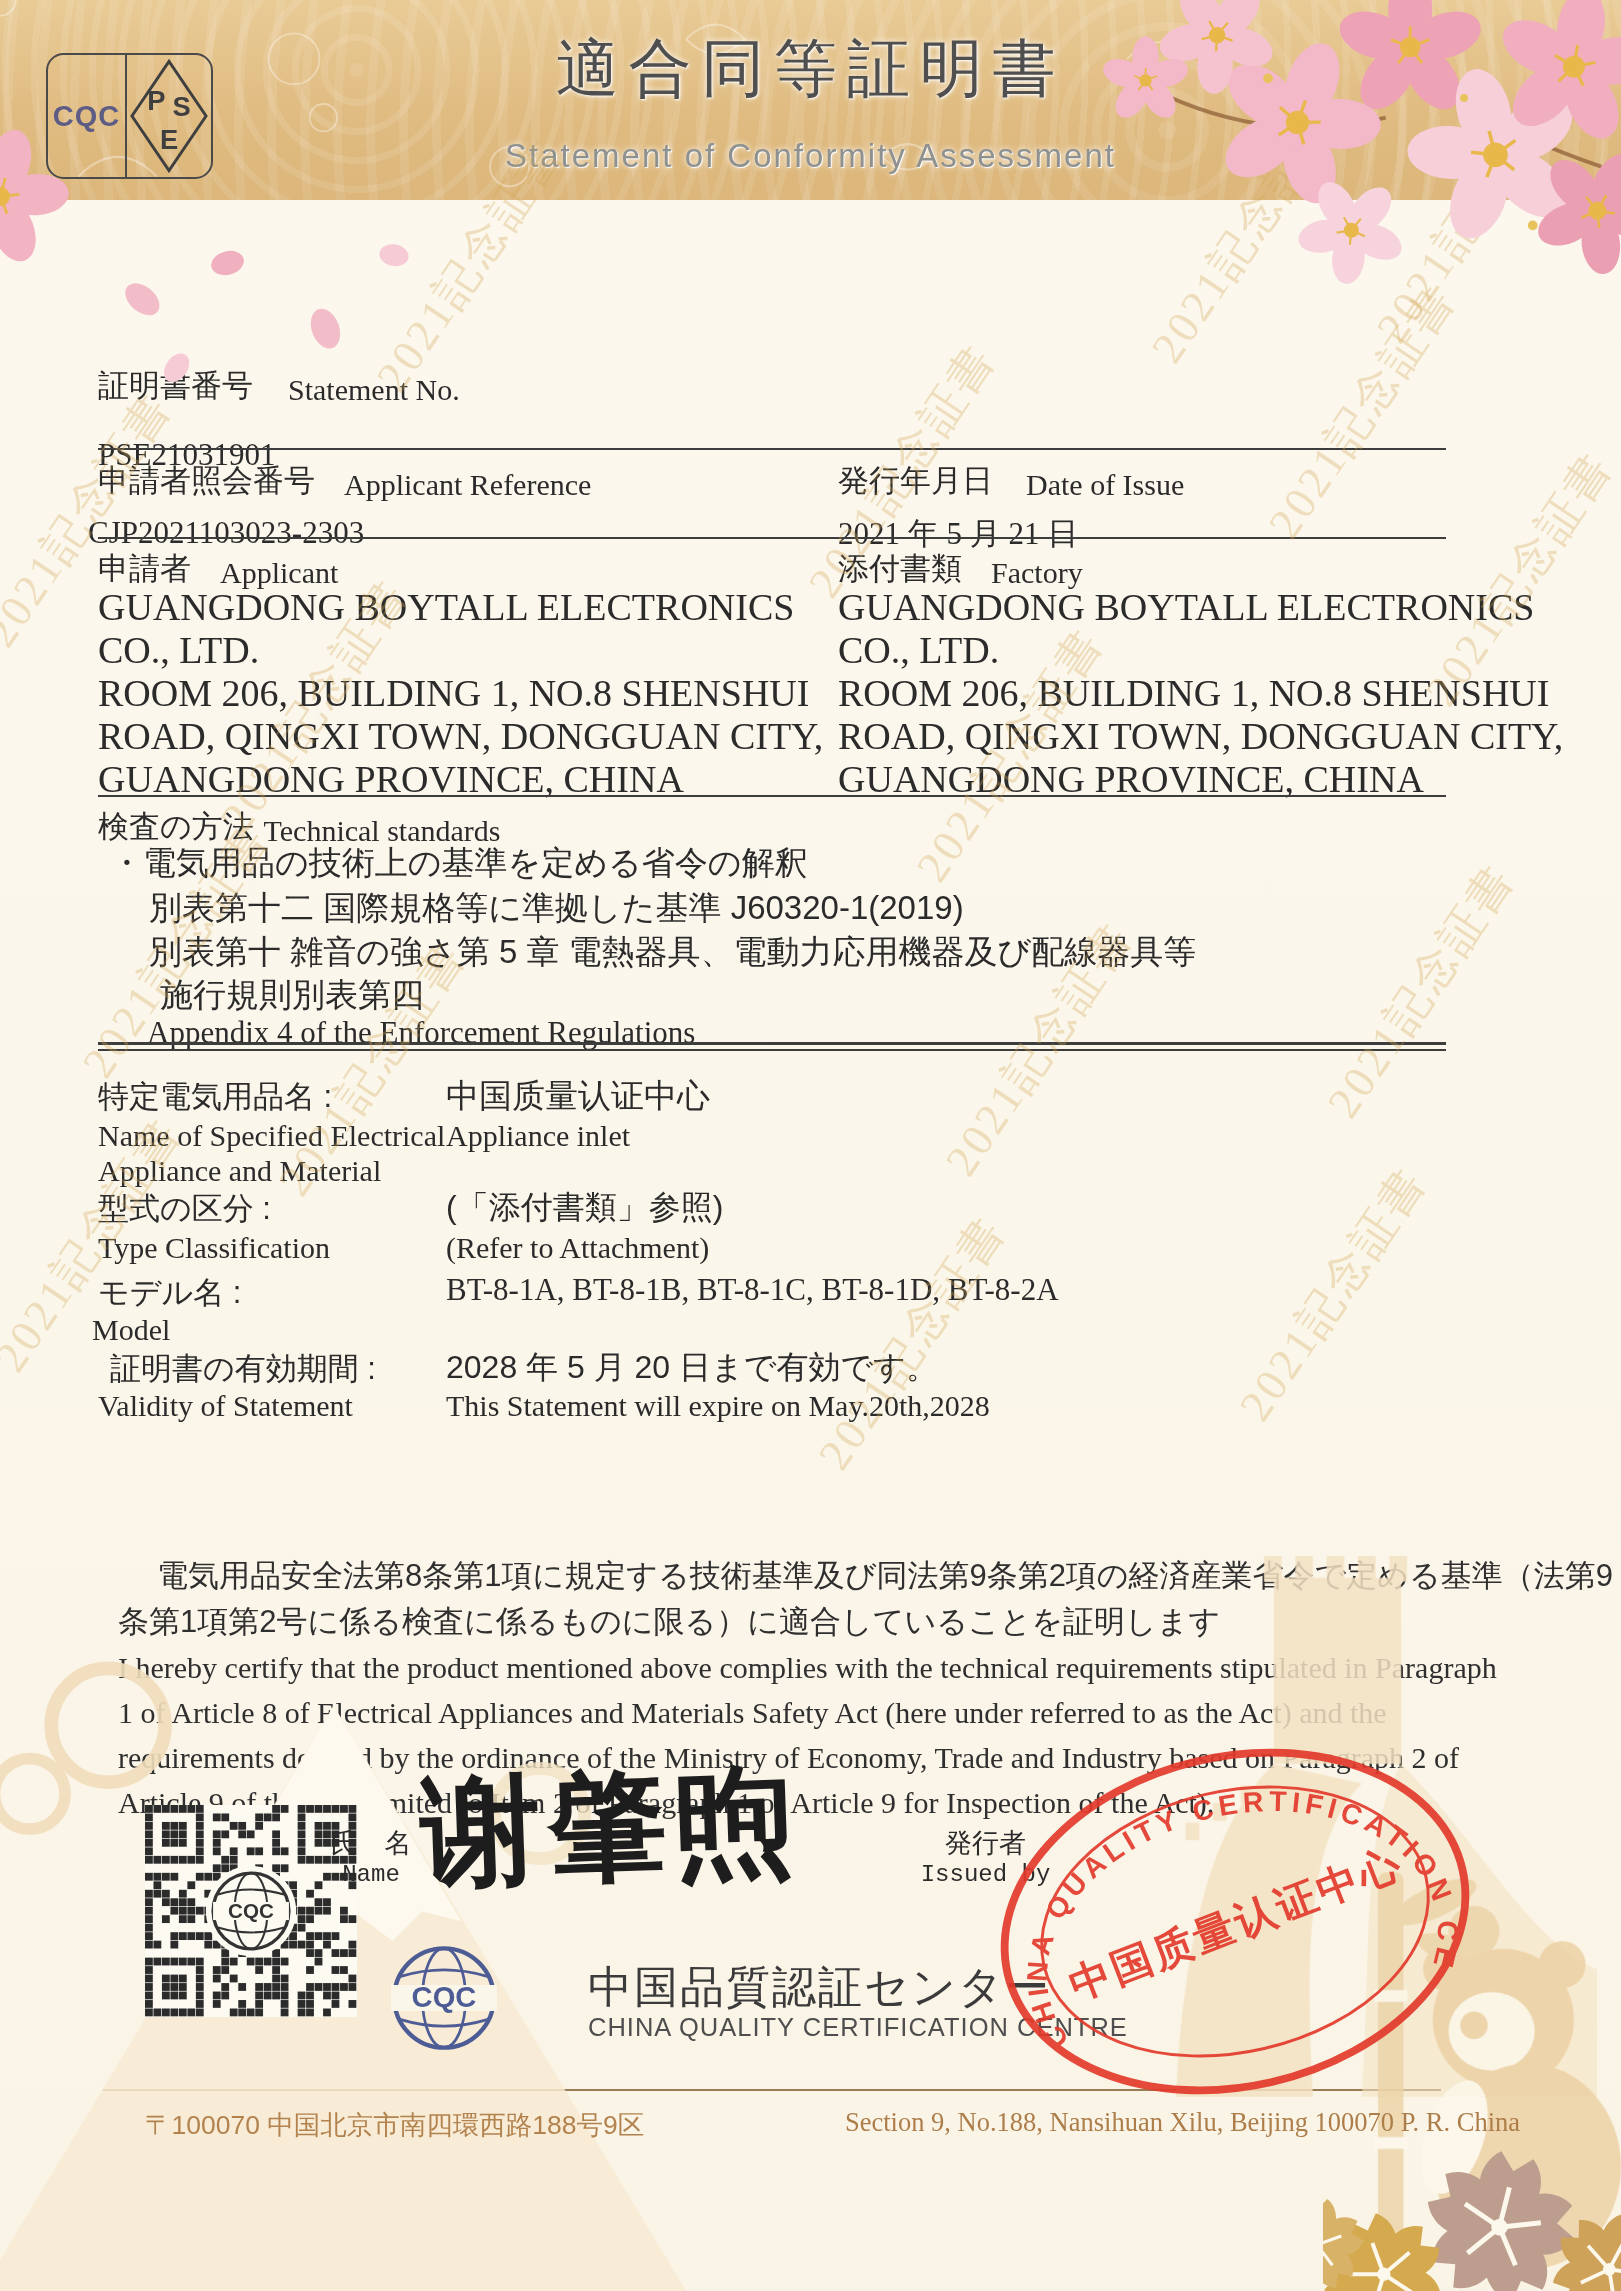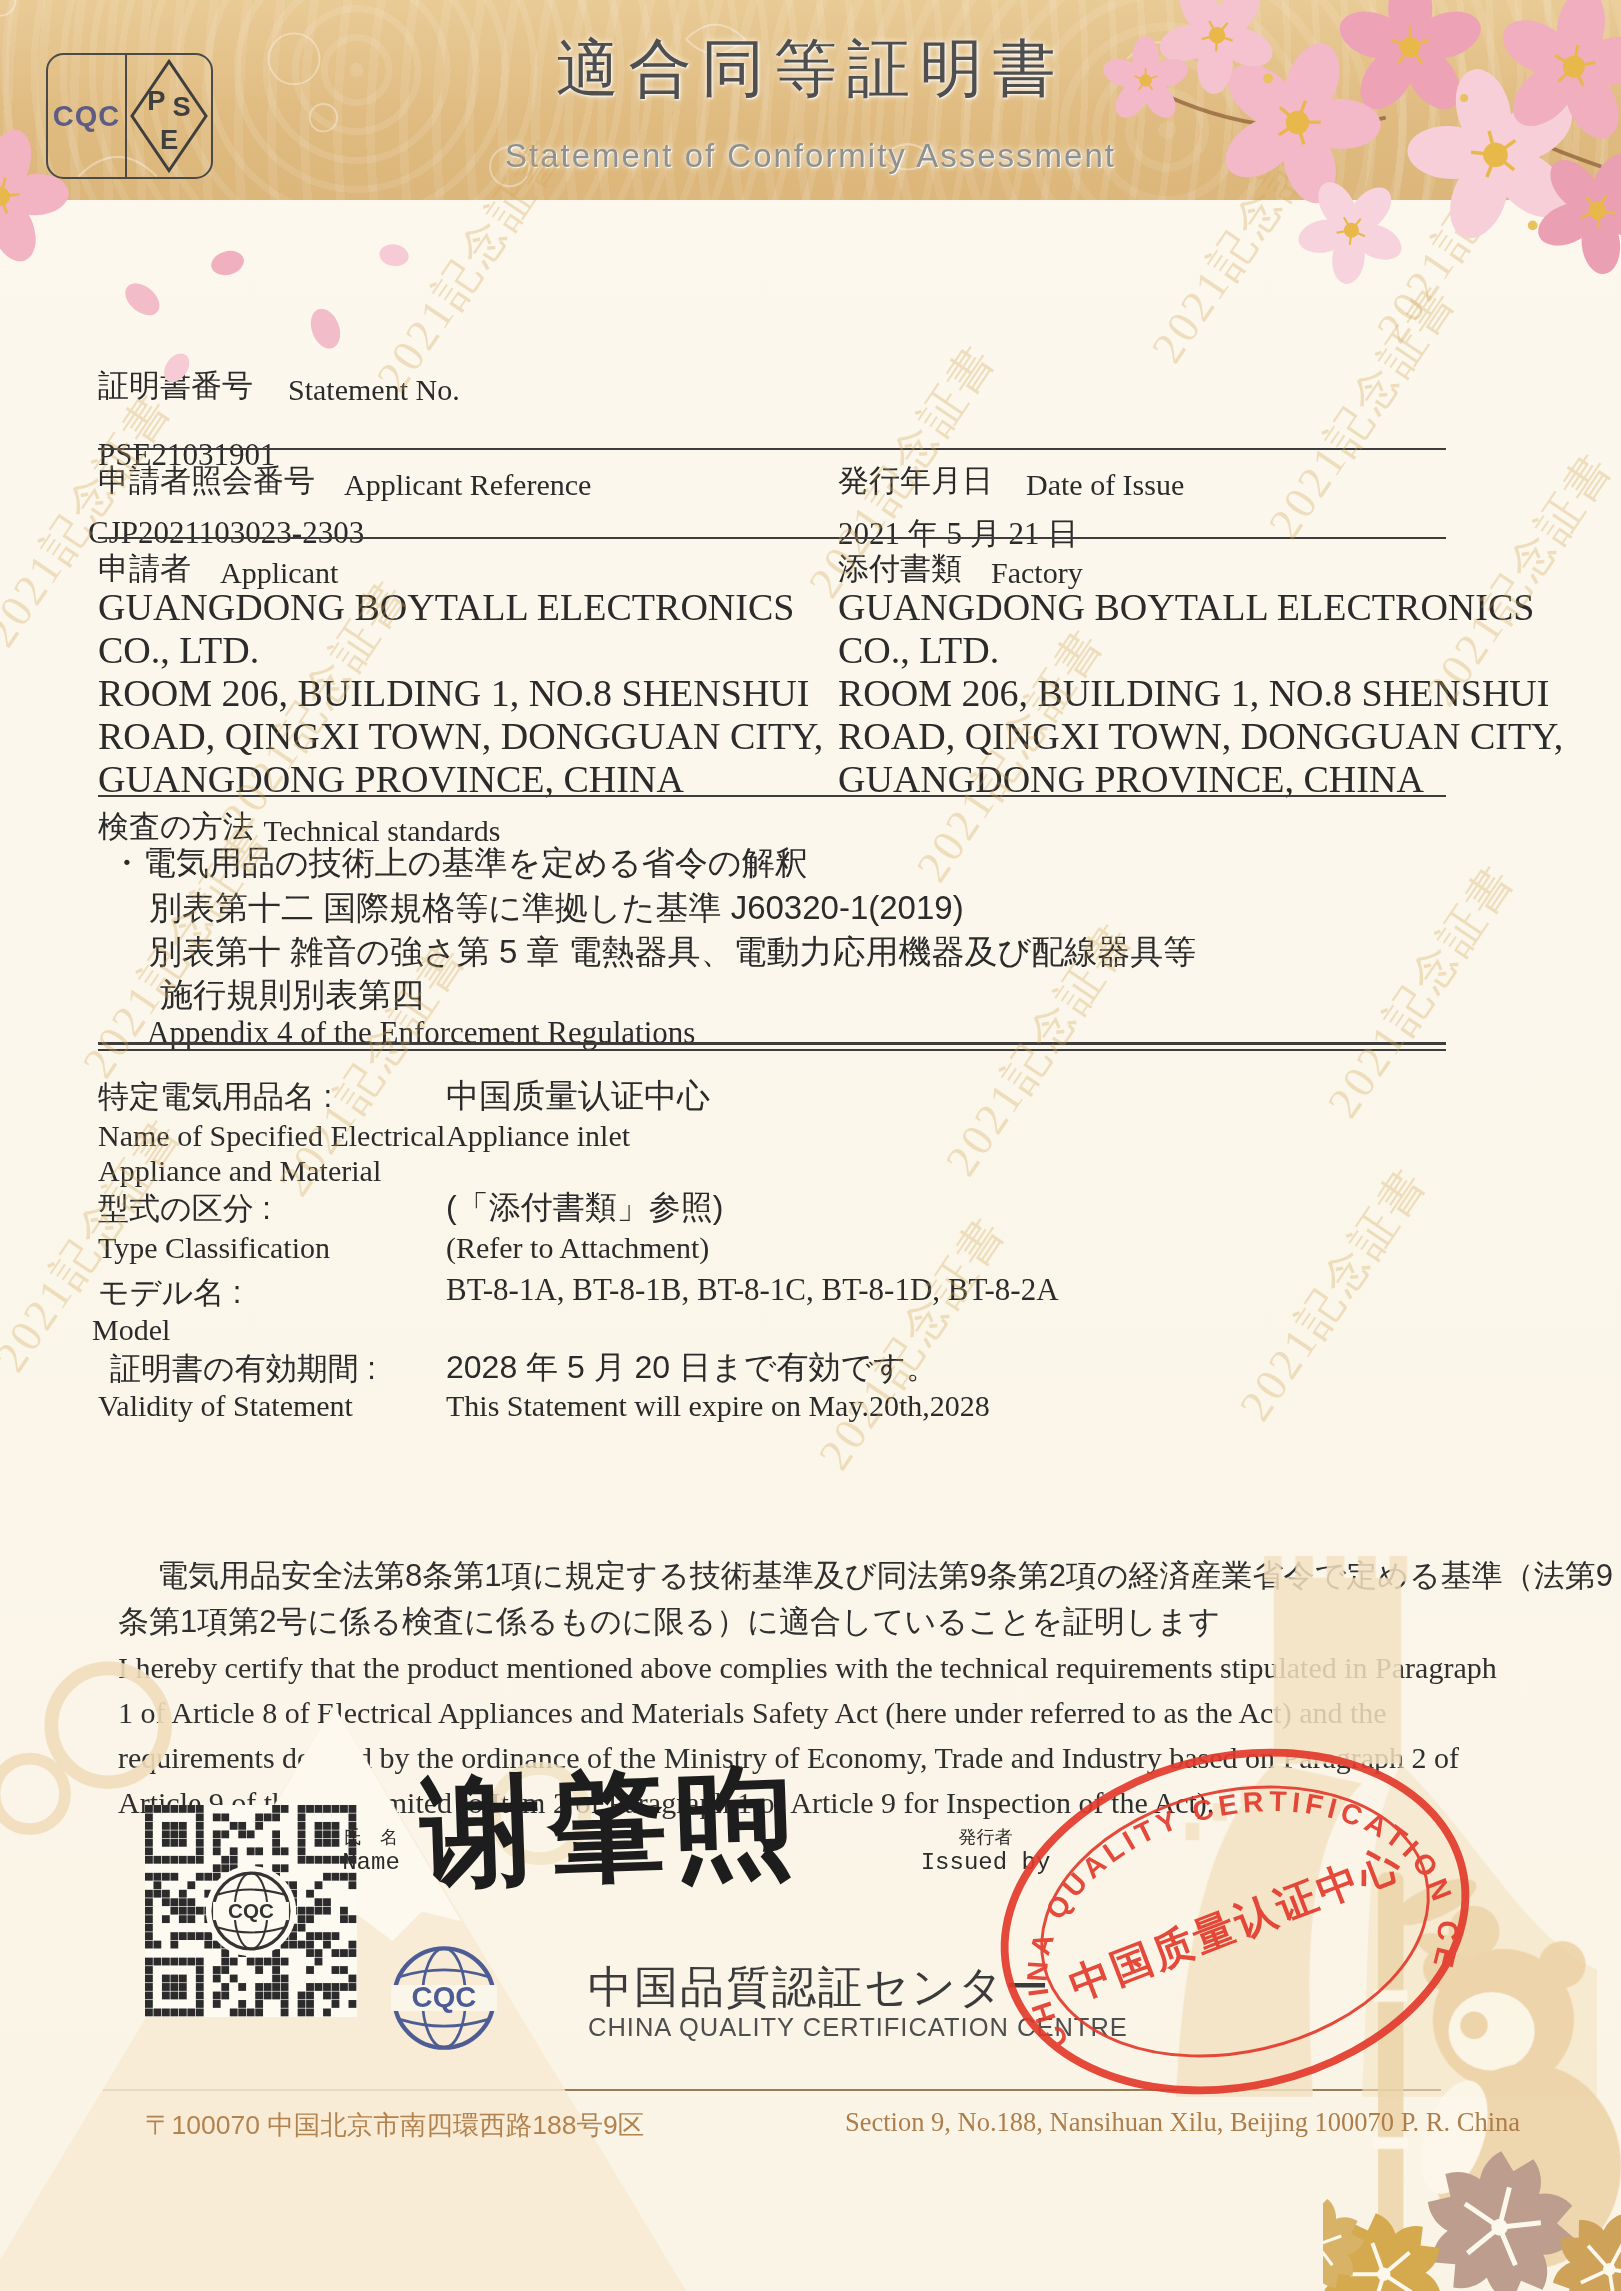--- a/index.html
+++ b/index.html
@@ -44,21 +44,21 @@
   .wm{position:absolute;font-size:45px;letter-spacing:2.9px;color:rgba(212,168,88,.32);
       transform:rotate(-56deg);white-space:nowrap;font-family:"Liberation Serif",serif;z-index:1;}
   .deco{z-index:1;}
   .content{z-index:5;}
   .over{z-index:6;}
   
   .sig{position:absolute;left:421px;top:1747px;font-size:120px;font-weight:bold;
        font-family:"Liberation Sans",sans-serif;color:#1d1d1d;transform:rotate(-2deg);
        letter-spacing:5.9px;z-index:6;}
   .small-stack{position:absolute;text-align:center;color:#2b2b2b;z-index:6;}
-  .small-stack .a{font-size:18px;}
+  .small-stack .a{font-size:27px;}
   .small-stack .b{font-size:24px;font-family:Liberation Mono, monospace;}
   .cqcname-jp{position:absolute;left:588px;top:1958px;font-size:44px;color:#3b3b3b;
        font-family:"Liberation Sans",sans-serif;letter-spacing:2px;z-index:6;}
   .cqcname-en{position:absolute;left:588px;top:2013px;font-size:25.5px;color:#4e4e4e;
        font-family:"Liberation Sans",sans-serif;letter-spacing:1px;z-index:6;}
   .foot{position:absolute;top:2107px;font-size:26.5px;white-space:nowrap;z-index:5;}
 </style>
 </head>
 <body>
 

